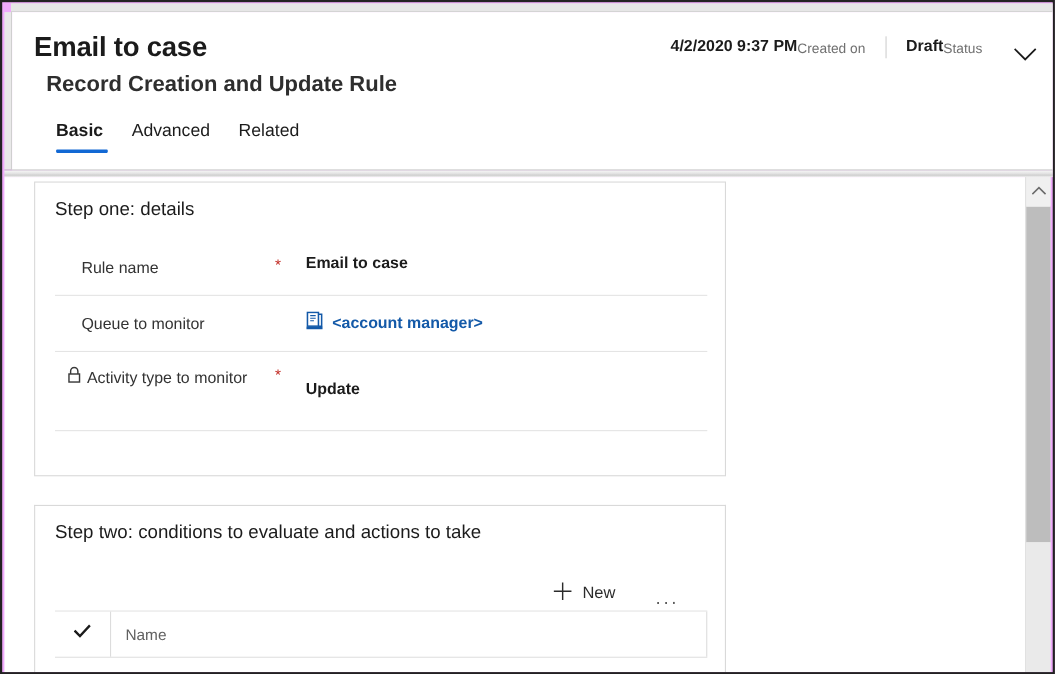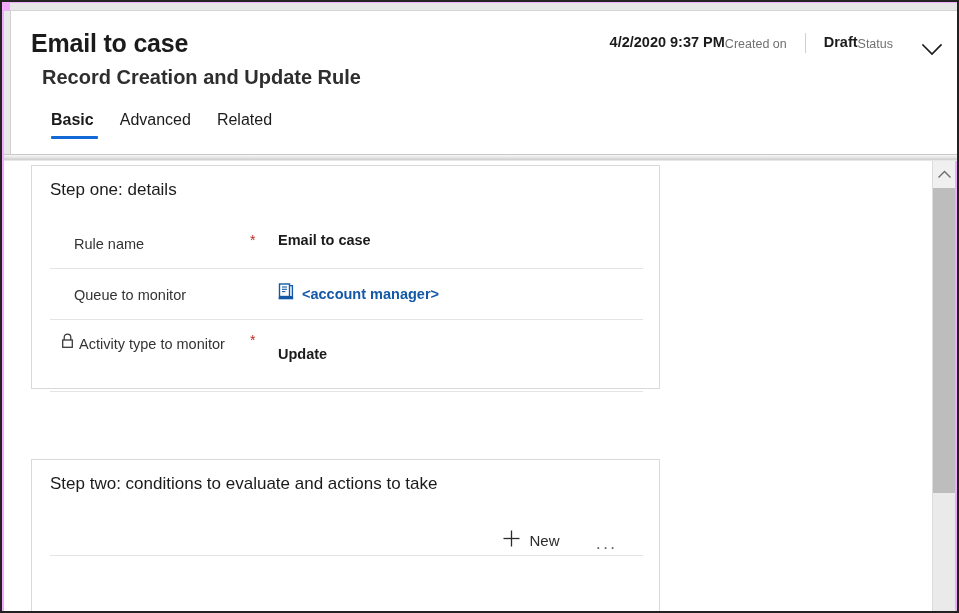--- a/index.html
+++ b/index.html
@@ -158,21 +158,21 @@
     overflow: hidden;
   }
 
   .card {
     position: absolute;
     background: #ffffff;
     border: 1px solid #d9d9d9;
   }
   #card-step-one {
     left: 27px; top: 4px;
-    width: 629px; height: 224px;
+    width: 629px; height: 268px;
   }
   #card-step-two {
     left: 27px; top: 298px;
     width: 629px; height: 160px;
     border-bottom: none;
   }
   .card-title {
     position: absolute;
     left: 18px; top: 14px;
     font-size: 17px;
@@ -430,20 +430,30 @@
             <svg width="19" height="19" viewBox="0 0 19 19" aria-hidden="true">
               <line x1="9.5" y1="1.5" x2="9.5" y2="17.5" stroke="#2b2b2b" stroke-width="1.3"></line>
               <line x1="1.5" y1="9.5" x2="17.5" y2="9.5" stroke="#2b2b2b" stroke-width="1.3"></line>
             </svg>
           </span>
           <span>New</span>
         </div>
         <div class="cmd-overflow">···</div>
       </div>
 
+      <div id="grid-header">
+        <div id="grid-check-cell">
+          <span>
+            <svg width="16" height="14" viewBox="0 0 16 14" aria-hidden="true">
+              <path d="M1.5 7 L5.7 11.2 L14 2.3" fill="none" stroke="#1b1b1b" stroke-width="2.1" stroke-linecap="square"></path>
+            </svg>
+          </span>
+        </div>
+        <div class="grid-col">Name</div>
+      </div>
     </div>
 
   </div>
 
   <div id="scrollbar">
     <div id="sb-up">
       <span>
         <svg width="13" height="9" viewBox="0 0 13 9" aria-hidden="true">
           <path d="M1 7 L6.5 1.6 L12 7" fill="none" stroke="#6b6b6b" stroke-width="1.4" stroke-linecap="square"></path>
         </svg>

